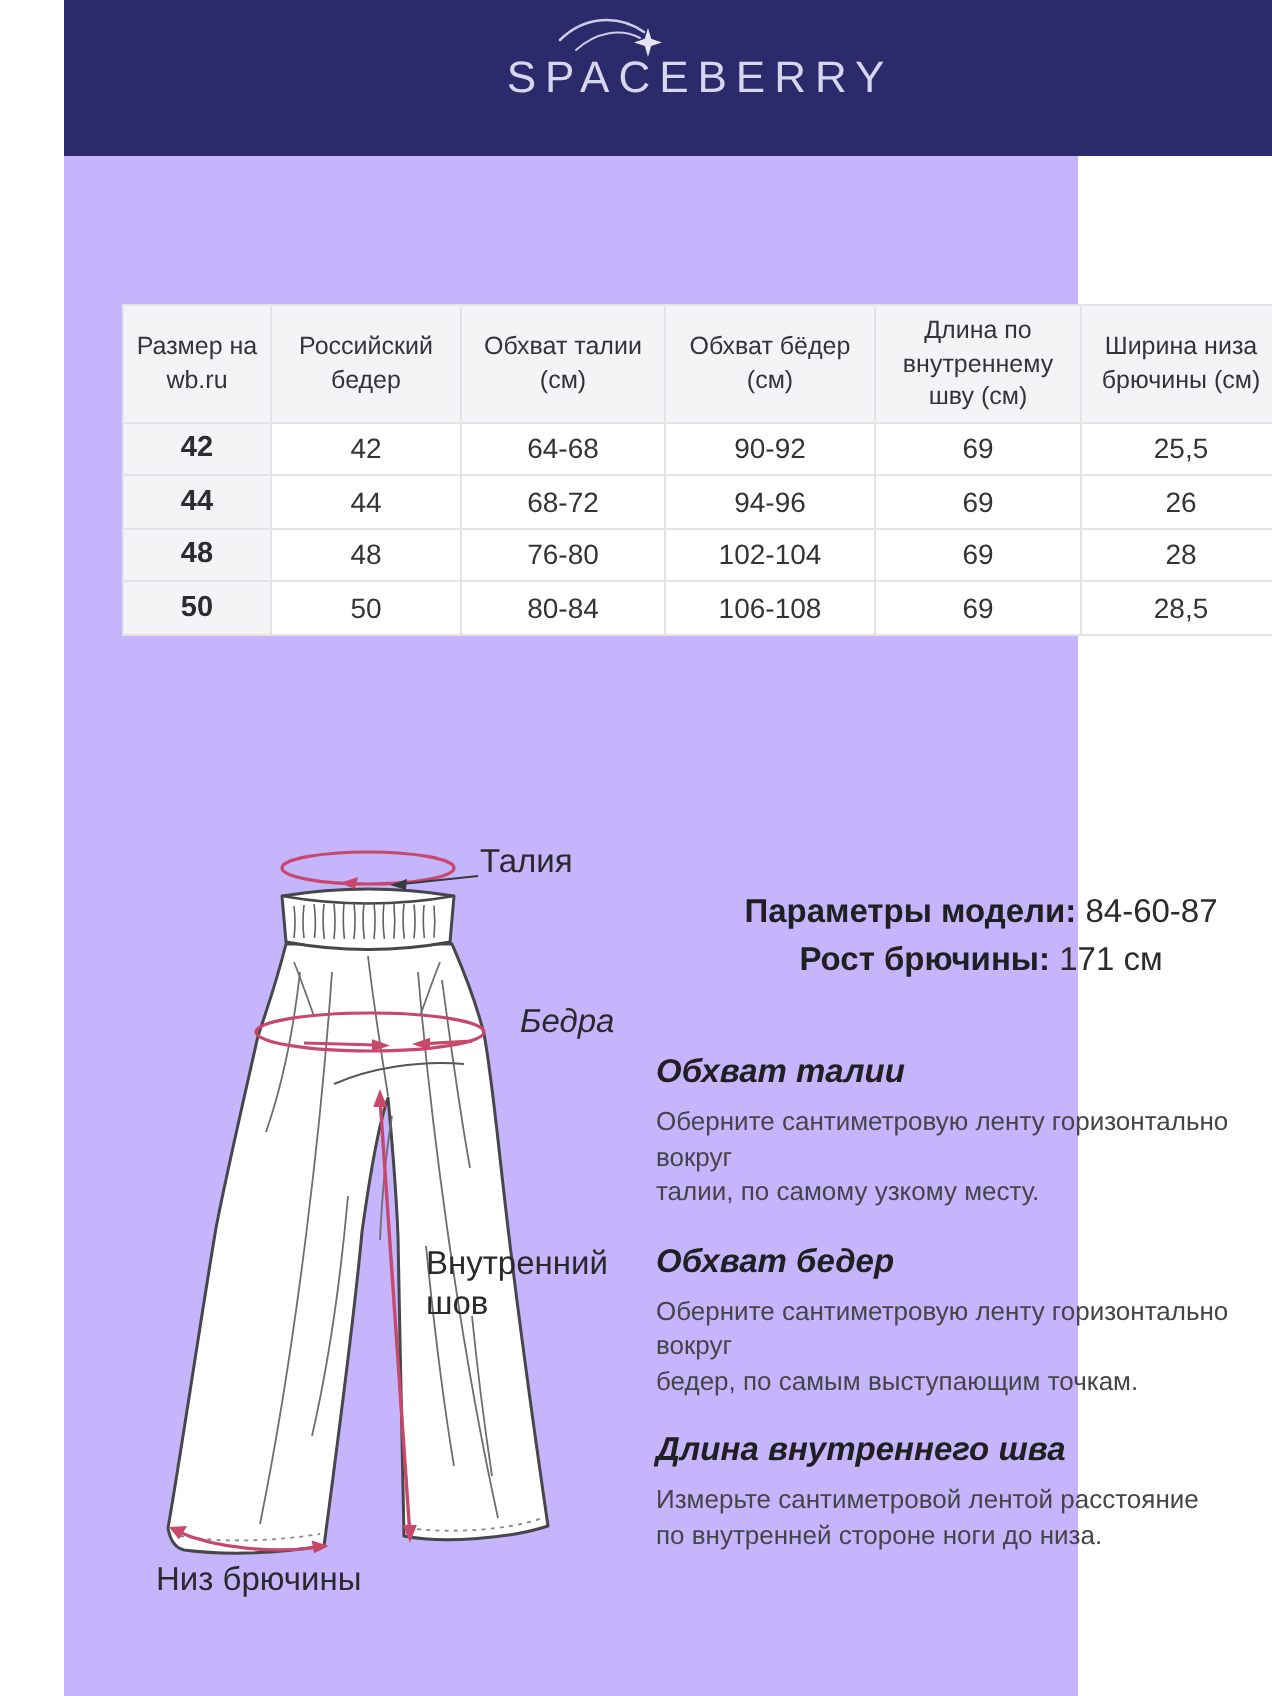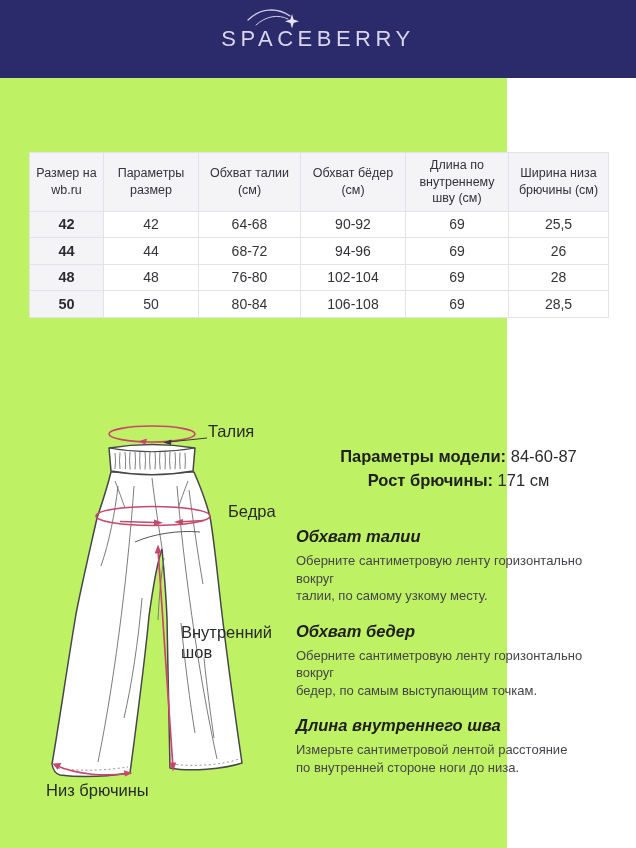--- a/index.html
+++ b/index.html
@@ -1,18 +1,18 @@
 <!DOCTYPE html>
 <html><head>
 <meta charset="utf-8">
 <style>
   * { margin:0; padding:0; box-sizing:border-box; }
   html,body { width:636px; height:848px; background:#ffffff; overflow:hidden;
     font-family:"Liberation Sans","DejaVu Sans",sans-serif; }
-  .page { position:relative; width:507px; height:848px; background:#bef264; }
+  .page { position:relative; width:507px; height:848px; background:#c4b5fd;margin-left:32px; }
 
   
   .brand-header { position:absolute; left:0; top:0; width:636px; height:78px;
     background:#2b2a6b; display:flex; align-items:center; justify-content:center; }
   .logo-text { color:#d8d5ee; font-size:22px; letter-spacing:4.5px; font-weight:400;
     padding-top:8px; }
   .logo-star { position:absolute; left:calc(50% - 73px); top:5px; }
 
   
   .size-table { position:absolute; left:29px; top:152px; width:579px;
@@ -25,21 +25,21 @@
     font-weight:400; }
   .size-table td.first { background:#f4f4f7; font-weight:700; font-size:14.5px;
     color:#2c2c30; }
 
   
   .diagram { position:absolute; left:0; top:400px; width:300px; height:448px; }
   .diagram svg.pants { position:absolute; left:18px; top:8px; }
   .dlabel { position:absolute; font-size:16.5px; color:#2a2a2c; font-weight:500;
     white-space:pre-line; line-height:20px; }
   .dlabel.waist  { left:208px; top:21px; }
-  .dlabel.hips   { left:228px; top:101px; }
+  .dlabel.hips   { left:228px; top:101px;font-style:italic; }
   .dlabel.inseam { left:181px; top:222px; }
   .dlabel.hem    { left:46px;  top:380px; }
 
   
   .info { position:absolute; left:296px; top:445px; width:325px; }
   .mi-line { font-size:16.5px; line-height:23.5px; color:#2b2b2e;text-align:center; }
   .mi-line .b { font-weight:700; color:#202023; }
   .model-info { margin-bottom:34px; }
   .section { margin-bottom:16px; }
   .section h3 { font-size:16.5px; line-height:20px; font-weight:700; color:#202023;
@@ -68,21 +68,21 @@
       <col style="width:74px">
         <col style="width:95px">
         <col style="width:102px">
       <col style="width:105px">
         <col style="width:103px">
         <col style="width:100px">
     </colgroup>
     <thead>
       <tr>
         <th>Размер на wb.ru</th>
-        <th>Параметры размер</th>
+        <th>Российский бедер</th>
         <th>Обхват талии (см)</th>
         <th>Обхват бёдер (см)</th>
         <th>Длина по внутреннему шву (см)</th>
         <th>Ширина низа брючины (см)</th>
       </tr>
     </thead>
     <tbody>
       <tr>
         <td class="first">42</td>
         <td>42</td>

